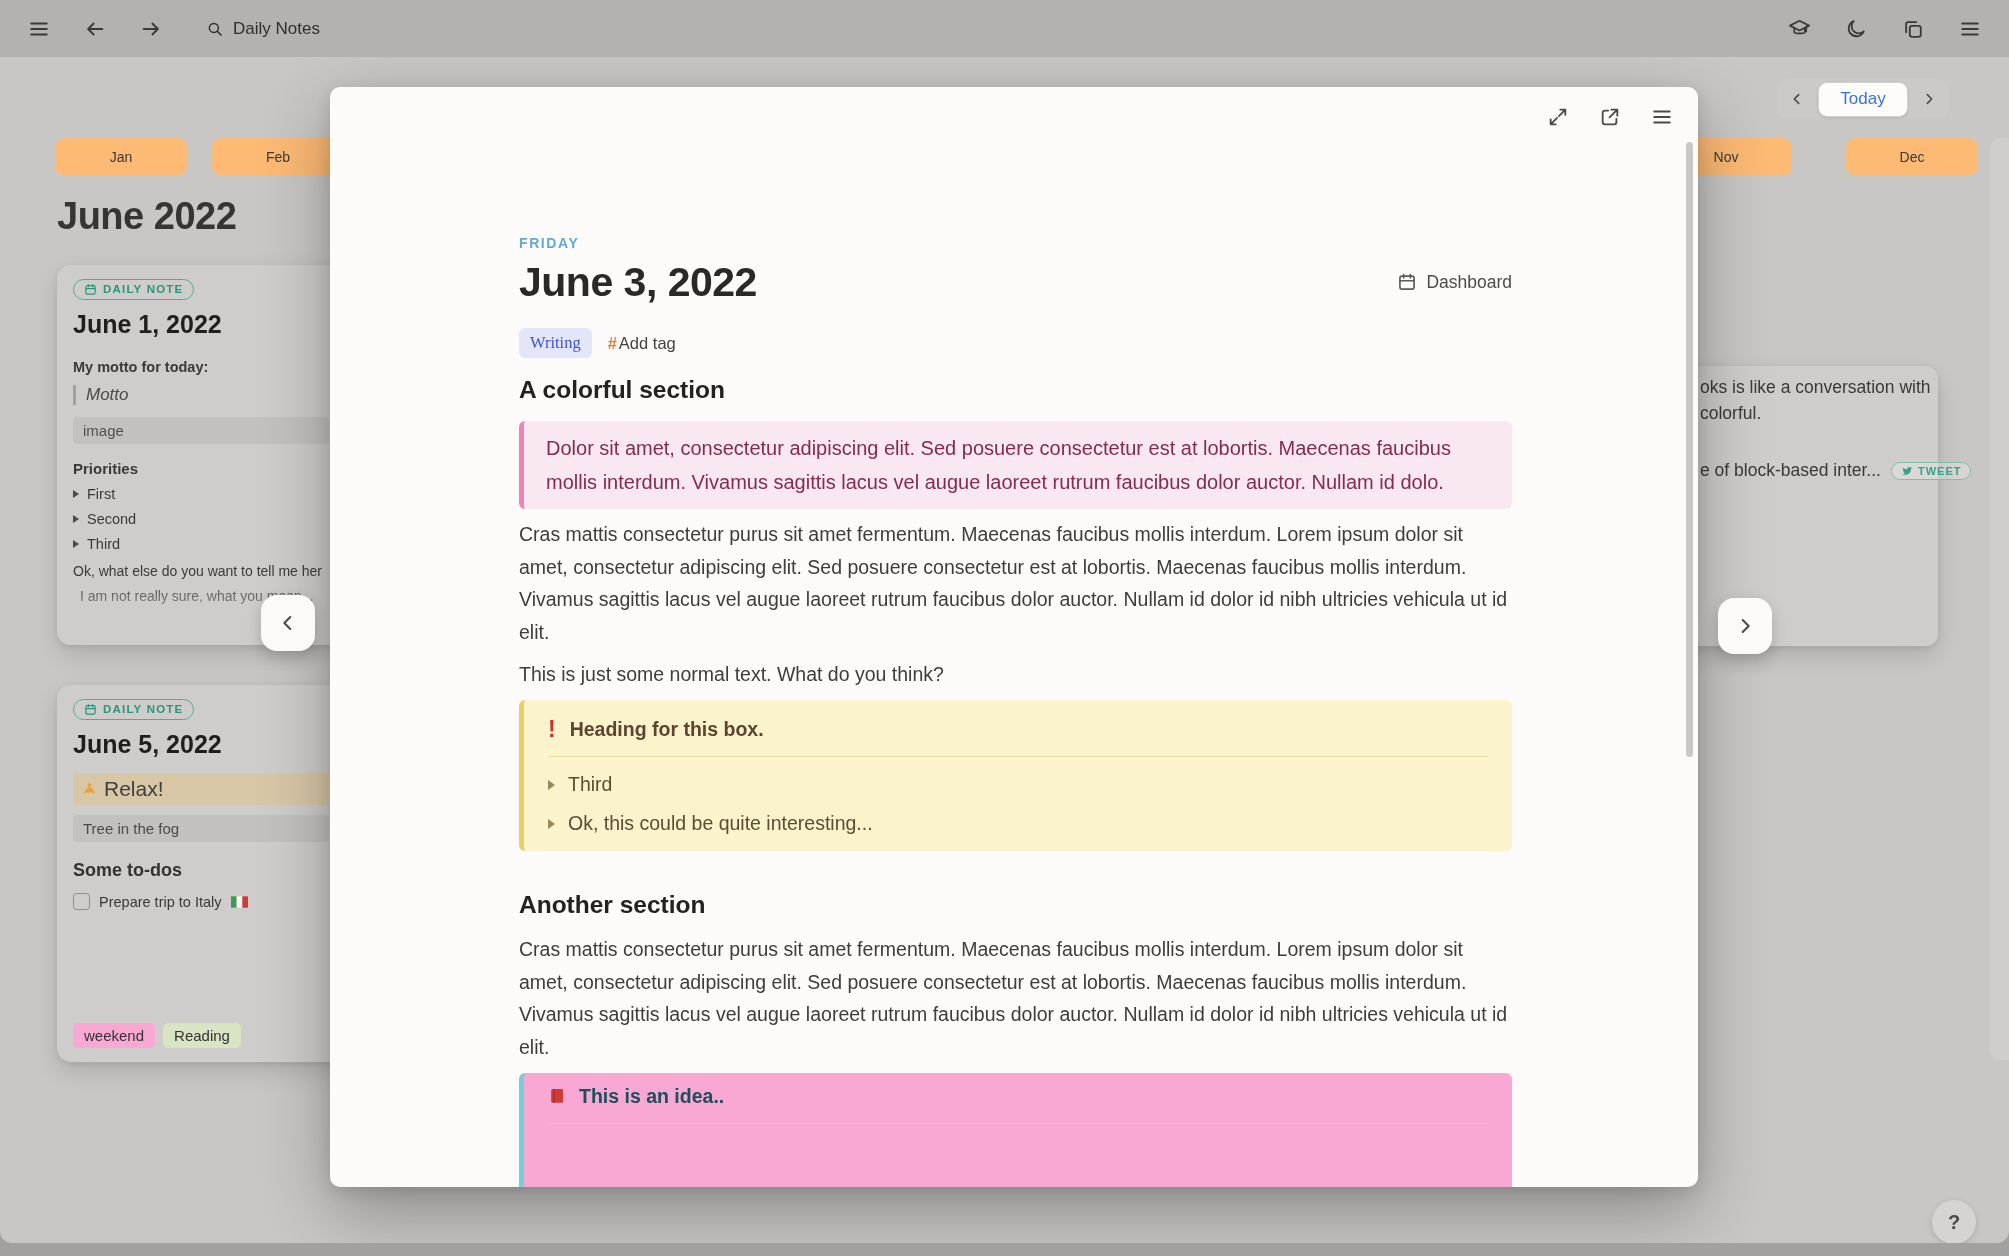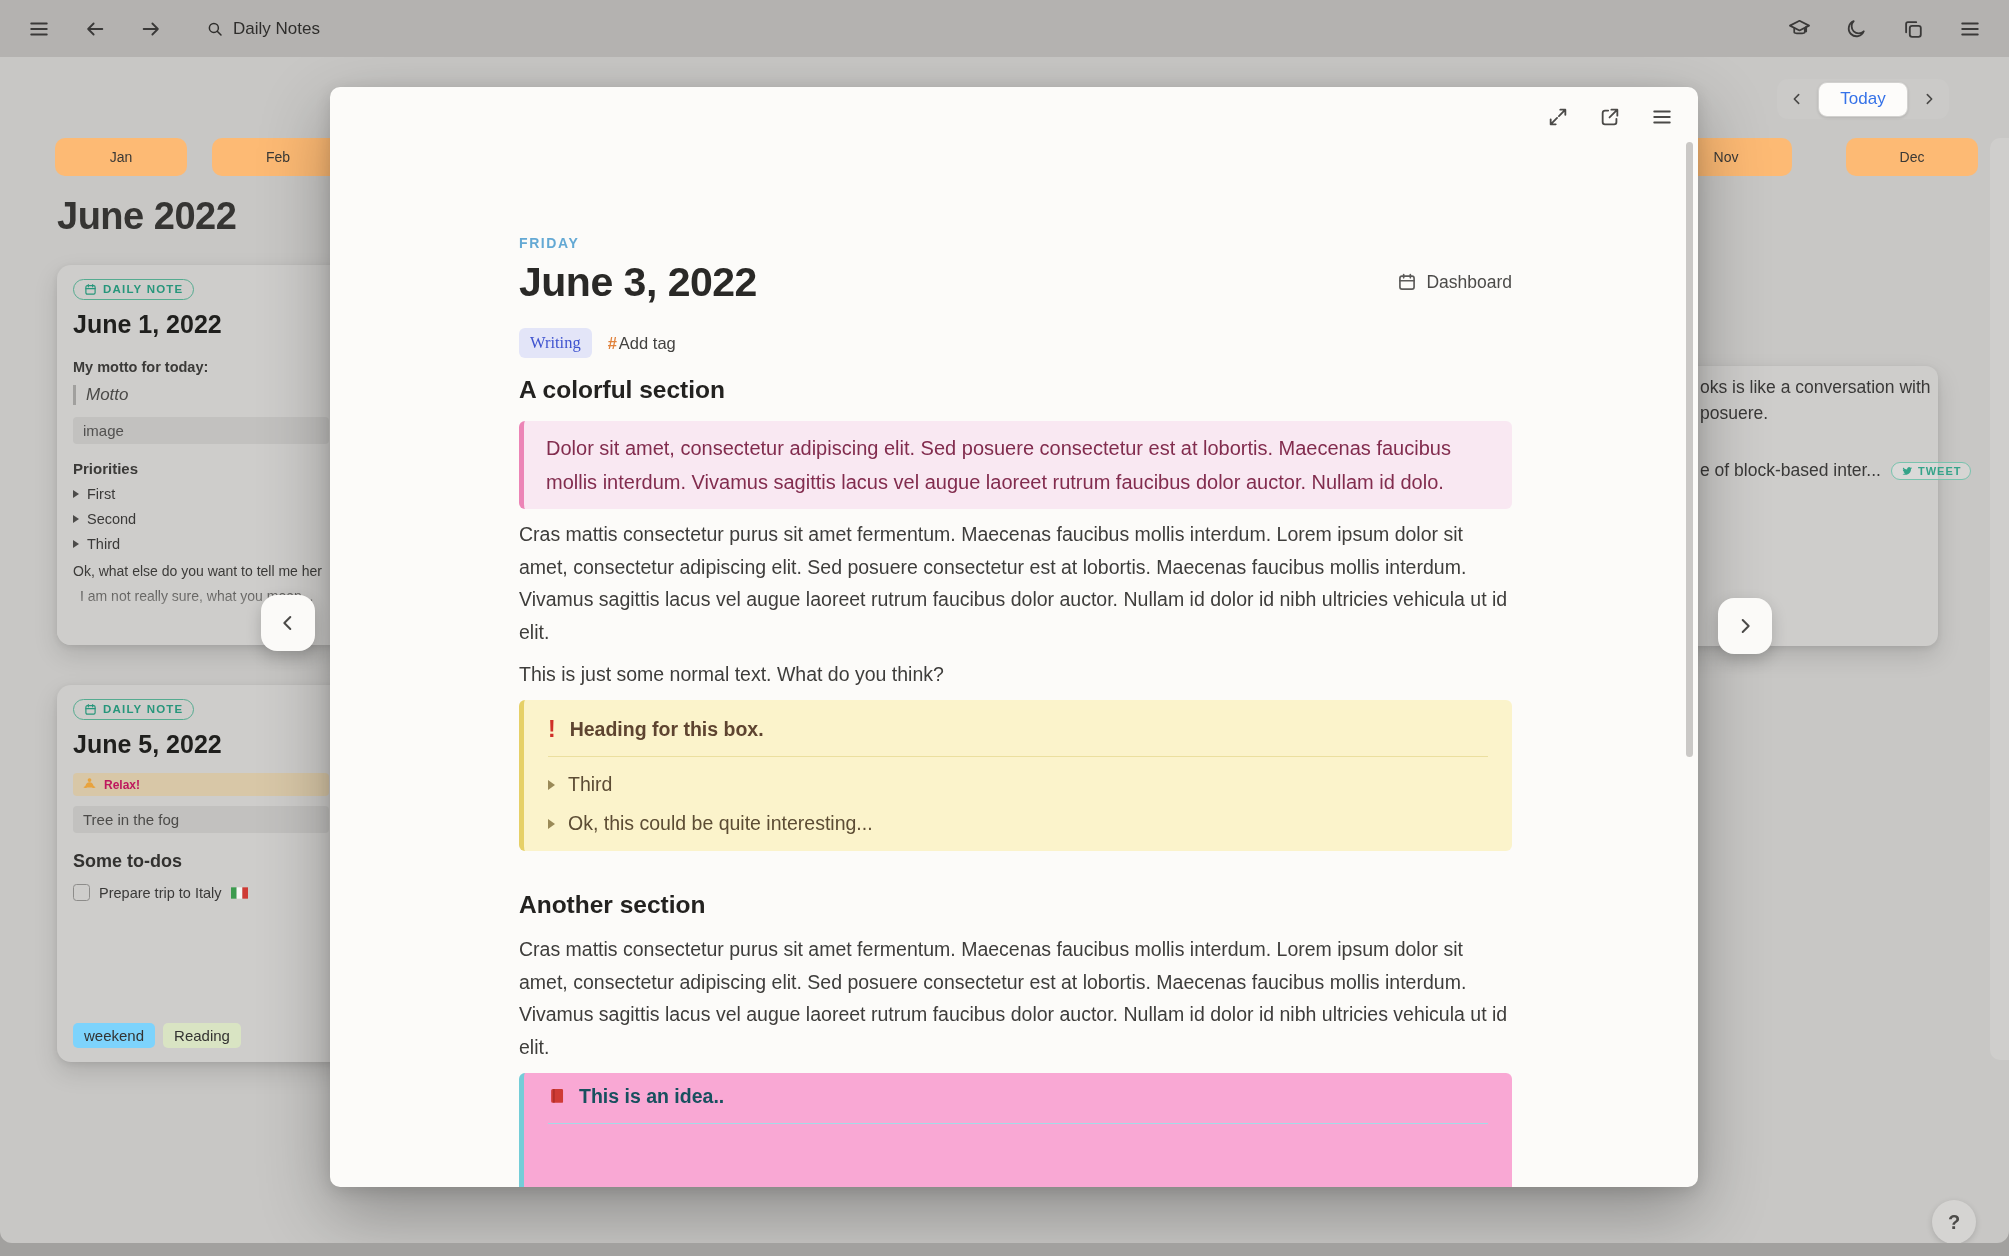--- a/index.html
+++ b/index.html
@@ -38,28 +38,28 @@
   .motto-label{margin-top:20px;font-size:14.5px;font-weight:700;color:#3b3a38;}
   .quote{margin-top:10px;border-left:3px solid #a1a09e;padding-left:10px;font-style:italic;font-size:17px;color:#4b4a48;}
   .img-bar{margin-top:12px;background:#c2c1bf;border-radius:4px;padding:5px 10px;font-size:15px;color:#525150;}
   .prio-label{margin-top:16px;font-size:15px;font-weight:700;color:#3b3a38;}
   .toggle-row{margin-top:9px;display:flex;align-items:center;gap:8px;font-size:14.5px;color:#3a3938;cursor:pointer;}
   .tri{width:0;height:0;border-left:6px solid #4c4b49;border-top:4.5px solid transparent;border-bottom:4.5px solid transparent;}
   .clip-line{margin-top:11px;font-size:14px;color:#3c3b39;white-space:nowrap;overflow:hidden;}
   .clip-line2{margin-top:9px;padding-left:7px;font-size:14px;color:#3c3b39;white-space:nowrap;overflow:hidden;}
 
   .hl-bar{margin-top:14px;background:#d8c7a7;border-radius:4px;padding:4px 9px;display:flex;align-items:center;gap:7px;}
-  .hl-bar span{font-size:12px;font-weight:700;color:#be185d;}
+  .hl-bar span{font-size:21px;font-weight:400;color:#404040;}
   .caption-bar{margin-top:10px;background:#c2c1bf;border-radius:4px;padding:5px 10px;font-size:15px;color:#4c4b49;}
   .todos-label{margin-top:18px;font-size:18px;font-weight:700;color:#333230;}
   .todo-row{margin-top:12px;display:flex;align-items:center;gap:9px;font-size:14.5px;color:#3a3938;}
   .checkbox{width:15px;height:15px;border:1.5px solid #8d8c8a;border-radius:3.5px;background:transparent;cursor:pointer;}
   .tags-row{position:absolute;left:16px;bottom:14px;display:flex;gap:8px;}
   .tag{padding:4px 11px;border-radius:5px;font-size:15px;color:#343332;cursor:pointer;}
-  .tag-weekend{background:#7dd3fc;} .tag-reading{background:#d9e4c3;}
+  .tag-weekend{background:#f9a8d4;} .tag-reading{background:#d9e4c3;}
 
   .snippet{left:1540px;top:309px;width:398px;height:280px;border-radius:12px;}
   .snip-text{position:absolute;left:1700px;top:318px;font-size:17.5px;line-height:25.5px;color:#3a3938;}
   .snip-row{position:absolute;left:1700px;top:403px;display:flex;align-items:center;gap:10px;font-size:17.5px;color:#3a3938;}
   .tweet-badge{display:inline-flex;align-items:center;gap:5px;border:1.5px solid #78c3ae;color:#35a389;
     border-radius:999px;padding:2px 9px;font-size:11px;font-weight:700;letter-spacing:1px;background:rgba(255,255,255,.25);cursor:pointer;}
   .sliver{position:absolute;left:1990px;top:81px;width:30px;height:922px;background:#cfcecc;border-radius:10px;}
 
   .car-btn{position:absolute;width:54px;height:56px;background:#fbfaf8;border-radius:16px;color:#4b4a48;
     display:flex;align-items:center;justify-content:center;box-shadow:0 6px 16px rgba(0,0,0,.18);cursor:pointer;z-index:40;}
@@ -251,21 +251,21 @@
       </div>
       <div class="tags-row">
         <span class="tag tag-weekend">weekend</span>
         <span class="tag tag-reading">Reading</span>
       </div>
     </div>
 
     <div class="card snippet"></div>
     <div class="snip-text">
       <div>oks is like a conversation with</div>
-      <div>posuere.</div>
+      <div>colorful.</div>
     </div>
     <div class="snip-row">
       <span>e of block-based inter...</span>
       <span class="tweet-badge">
         <svg width="12" height="12" viewBox="0 0 24 24" fill="currentColor">
             <path d="M22 5.8c-.7.3-1.5.6-2.3.7.8-.5 1.4-1.3 1.7-2.2-.8.5-1.6.8-2.5 1A3.9 3.9 0 0 0 12.2 8c0 .3 0 .6.1.9A11 11 0 0 1 4.3 4.8a3.9 3.9 0 0 0 1.2 5.2c-.6 0-1.2-.2-1.8-.5v.1c0 1.9 1.3 3.4 3.1 3.8-.6.2-1.2.2-1.8.1.5 1.6 2 2.7 3.7 2.7A7.9 7.9 0 0 1 2.9 18a11 11 0 0 0 6 1.7c7.2 0 11.1-6 11.1-11.1v-.5c.8-.6 1.4-1.3 2-2.3z"></path>
           </svg>
         <span>TWEET</span>
       </span>
     </div>

